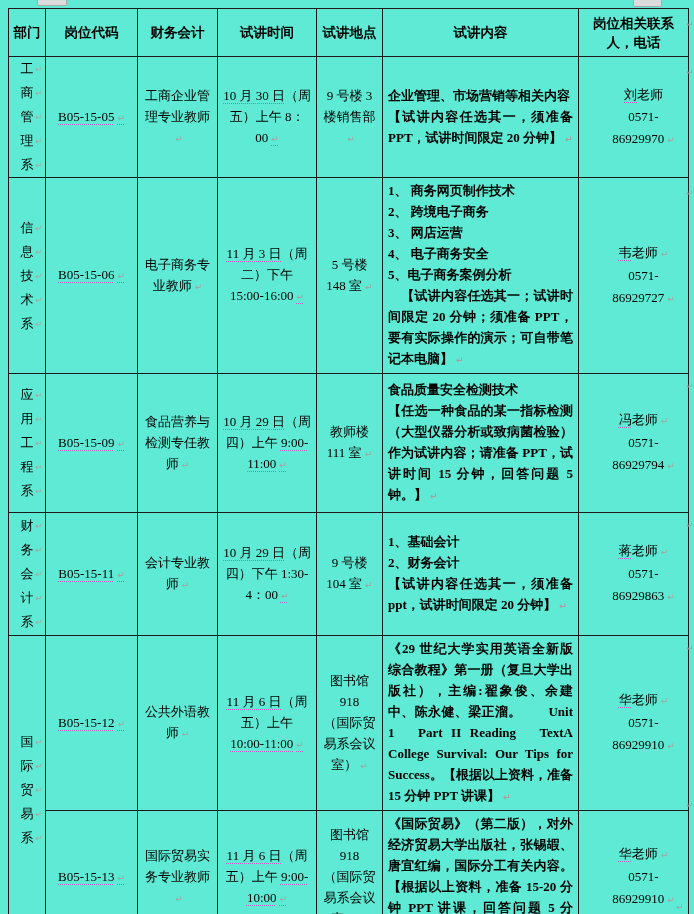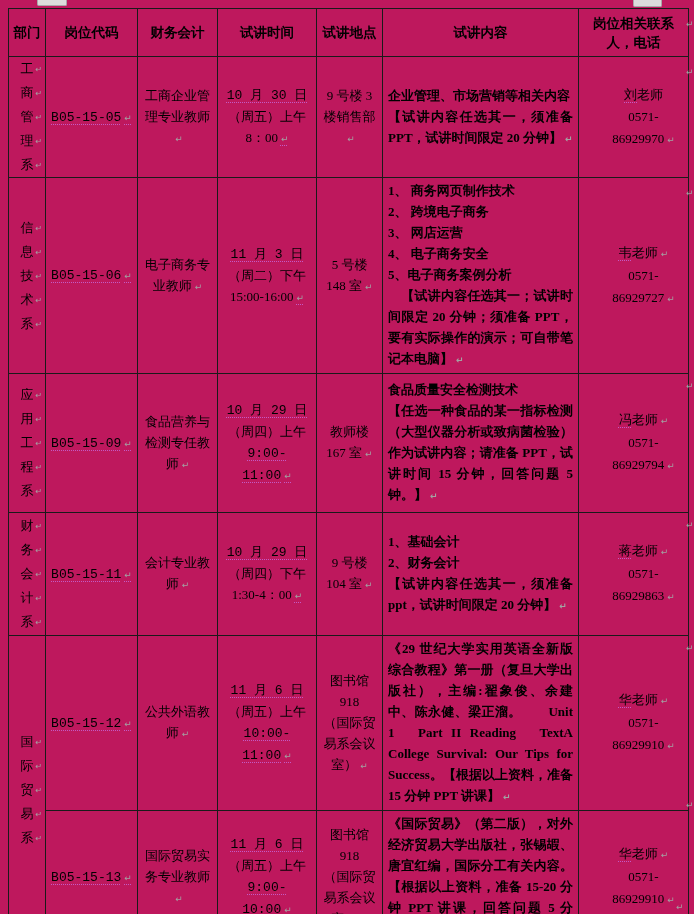--- a/index.html
+++ b/index.html
@@ -1,18 +1,18 @@
 <!DOCTYPE html>
 <html><head>
 <meta charset="utf-8">
 <style>
   html,body{margin:0;padding:0;background:#fff;}
   body{width:694px;height:914px;overflow:hidden;position:relative;
        font-family:"Liberation Serif","DejaVu Serif",serif;color:#000;}
-  .page{position:relative;width:694px;height:914px;background:#be185d;}
+  .page{position:relative;width:694px;height:914px;background:#5eead4;}
 
   
   .artifact{position:absolute;top:0;height:5px;background:#dcdcdc;border:1px solid #a9a9a9;border-top:none;border-radius:0 0 2px 2px;}
   .art-left{left:37px;width:28px;}
   .art-right{left:633px;width:27px;height:6px;}
 
   table{position:absolute;left:8px;top:8px;width:680px;border-collapse:collapse;table-layout:fixed;}
   td,th{border:1px solid #1a1a1a;padding:2px 5px;vertical-align:middle;font-size:13px;line-height:21px;word-break:break-word;}
   th{font-weight:700;font-size:13.5px;text-align:center;line-height:19px;padding:2px 3px;}
 
@@ -21,21 +21,21 @@
   tr.r4{height:123px;} tr.r5{height:157px;} tr.r6{height:115px;}
 
   td.dept{text-align:center;padding:0;}
   .dept-char{display:block;line-height:24px;font-size:13px;position:relative;}
   .dept-char::after{content:"↵";position:absolute;margin-left:2px;top:1px;color:#a3a3a3;font-size:8px;font-family:"DejaVu Sans",sans-serif;}
 
   td.code,td.title,td.time,td.loc,td.contact{text-align:center;}
   td.content{text-align:justify;vertical-align:middle;font-weight:bold;}
   .content-text{white-space:pre-line;font-size:13px;line-height:21px;}
 
-  .dot{text-decoration:underline dotted #c45ac4;text-decoration-thickness:1px;text-underline-offset:3px;font-family:Liberation Mono, monospace;}
+  .dot{text-decoration:underline dotted #c45ac4;text-decoration-thickness:1px;text-underline-offset:3px;}
   .fl-dot::first-letter{text-decoration:underline dotted #c45ac4;text-decoration-thickness:1px;text-underline-offset:3px;}
 
   .pm::after{content:"↵";color:#a3a3a3;font-size:9px;font-family:"DejaVu Sans",sans-serif;margin-left:3px;}
 
   .c-name,.c-phone{line-height:22px;margin-left:20px;}
 
   .edge-mark{position:absolute;left:686px;width:8px;height:10px;}
   .edge-mark::after{content:"↵";color:#a3a3a3;font-size:9px;font-family:"DejaVu Sans",sans-serif;}
   .em0{top:13px;} .em1{top:61px;} .em2{top:182px;} .em3{top:375px;}
   .em4{top:514px;} .em5{top:637px;} .em6{top:794px;} .em7{top:896px;left:676px;}
@@ -123,21 +123,21 @@
         <td class="dept">
           <span class="dept-char">应</span>
           <span class="dept-char">用</span>
           <span class="dept-char">工</span>
           <span class="dept-char">程</span>
           <span class="dept-char">系</span>
         </td>
         <td class="code"><span class="dot pm">B05-15-09</span></td>
         <td class="title"><span class="pm">食品营养与检测专任教师</span></td>
         <td class="time"><span class="dot">10 月 29 日</span><span>（周四）上午 </span><span class="dot pm">9:00-11:00</span></td>
-        <td class="loc"><span class="content-text pm">教师楼 167 室</span></td>
+        <td class="loc"><span class="content-text pm">教师楼 111 室</span></td>
         <td class="content">
             <div class="content-text pm">食品质量安全检测技术
 【任选一种食品的某一指标检测（大型仪器分析或致病菌检验）作为试讲内容；请准备 PPT，试讲时间 15 分钟，回答问题 5 钟。】</div>
           </td>
         <td class="contact">
           <div class="c-name fl-dot pm">冯老师</div>
           <div class="c-phone pm">0571-86929794</div>
         </td>
       </tr>
 

